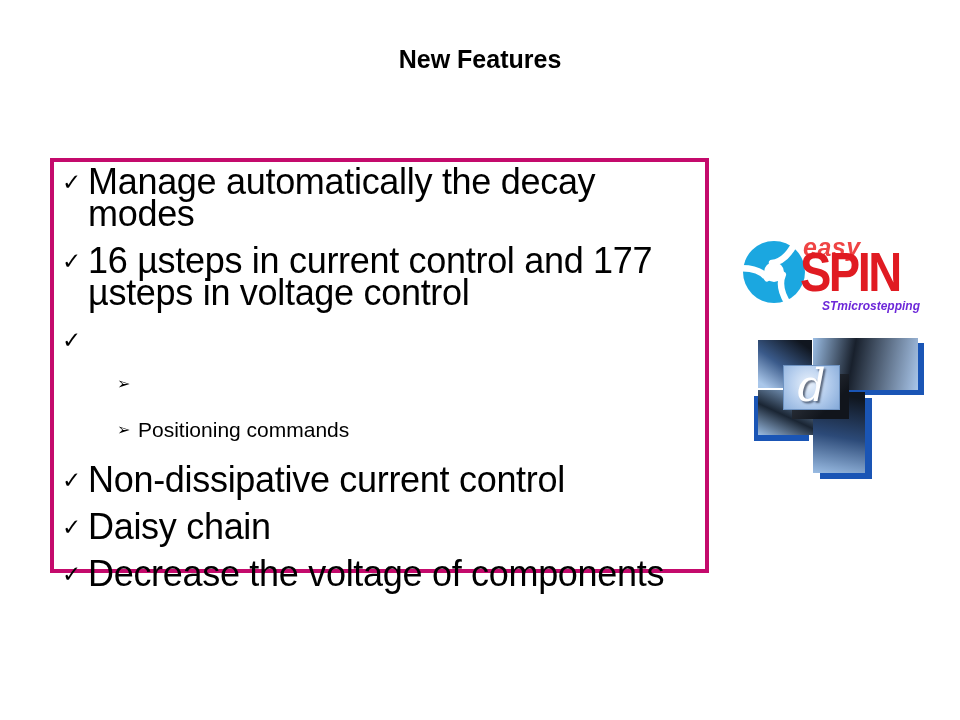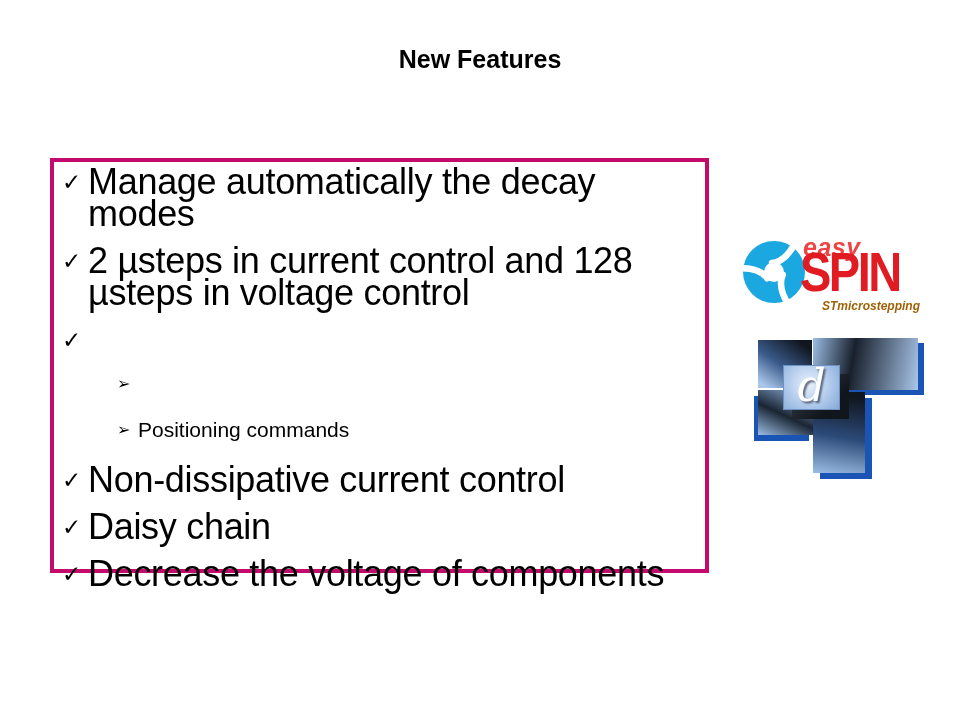--- a/index.html
+++ b/index.html
@@ -43,21 +43,21 @@
     color: #ef4444; letter-spacing: 0.5px;
   }
   .easyspin .spin {
     position: absolute; left: 64px; top: 16px;
     font-weight: bold; font-size: 56px; line-height: 1;
     color: #E01B22; letter-spacing: -3px;
     transform: scaleX(0.84); transform-origin: left top;
   }
   .easyspin .tagline {
     position: absolute; right: 30px; top: 71px;
-    font-weight: bold; font-style: italic; font-size: 12px; color: #a16207;
+    font-weight: bold; font-style: italic; font-size: 12px; color: #6d28d9;
   }
 
   
   .dspin { position: absolute; left: 755px; top: 335px; width: 175px; height: 150px; }
   .dspin .r { position: absolute; }
   .dspin .ra {
     left: 3px; top: 5px; width: 54px; height: 48px;
     background: linear-gradient(215deg, #10161f 12%, #3a5a8a 55%, #aac7ea 92%);
   }
   .dspin .rb {
@@ -101,21 +101,21 @@
 
   <div class="features-box">
 
     <div class="item l1">
       <span class="bullet">✓</span>
       <span class="txt">Manage automatically the decay modes</span>
     </div>
 
     <div class="item l1">
       <span class="bullet">✓</span>
-      <span class="txt">2 µsteps in current control and 128 µsteps in voltage control</span>
+      <span class="txt">16 µsteps in current control and 177 µsteps in voltage control</span>
     </div>
 
     <div class="item l1">
       <span class="bullet">✓</span>
     </div>
 
     <div class="item l2">
       <span class="bullet">➢</span>
     </div>
 

